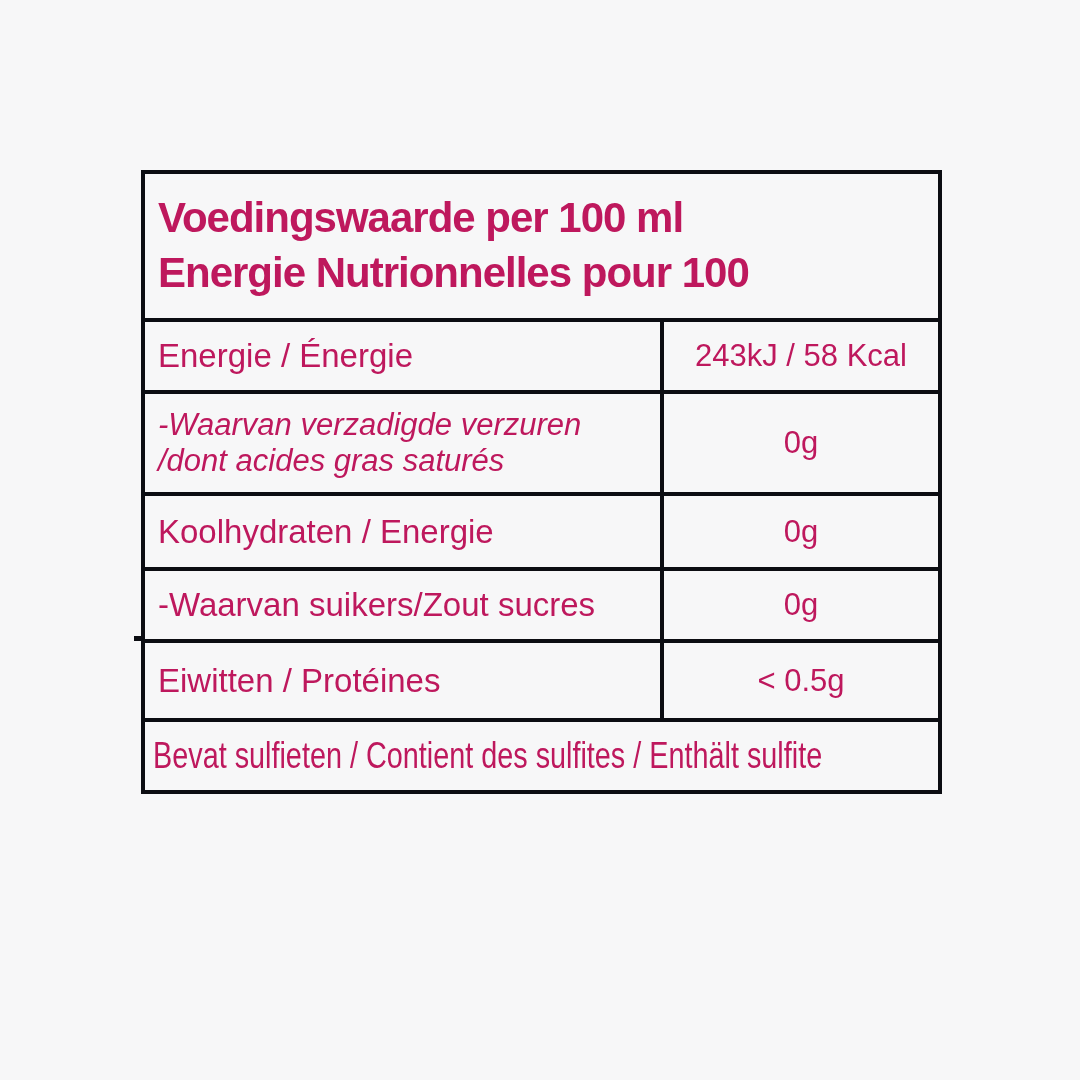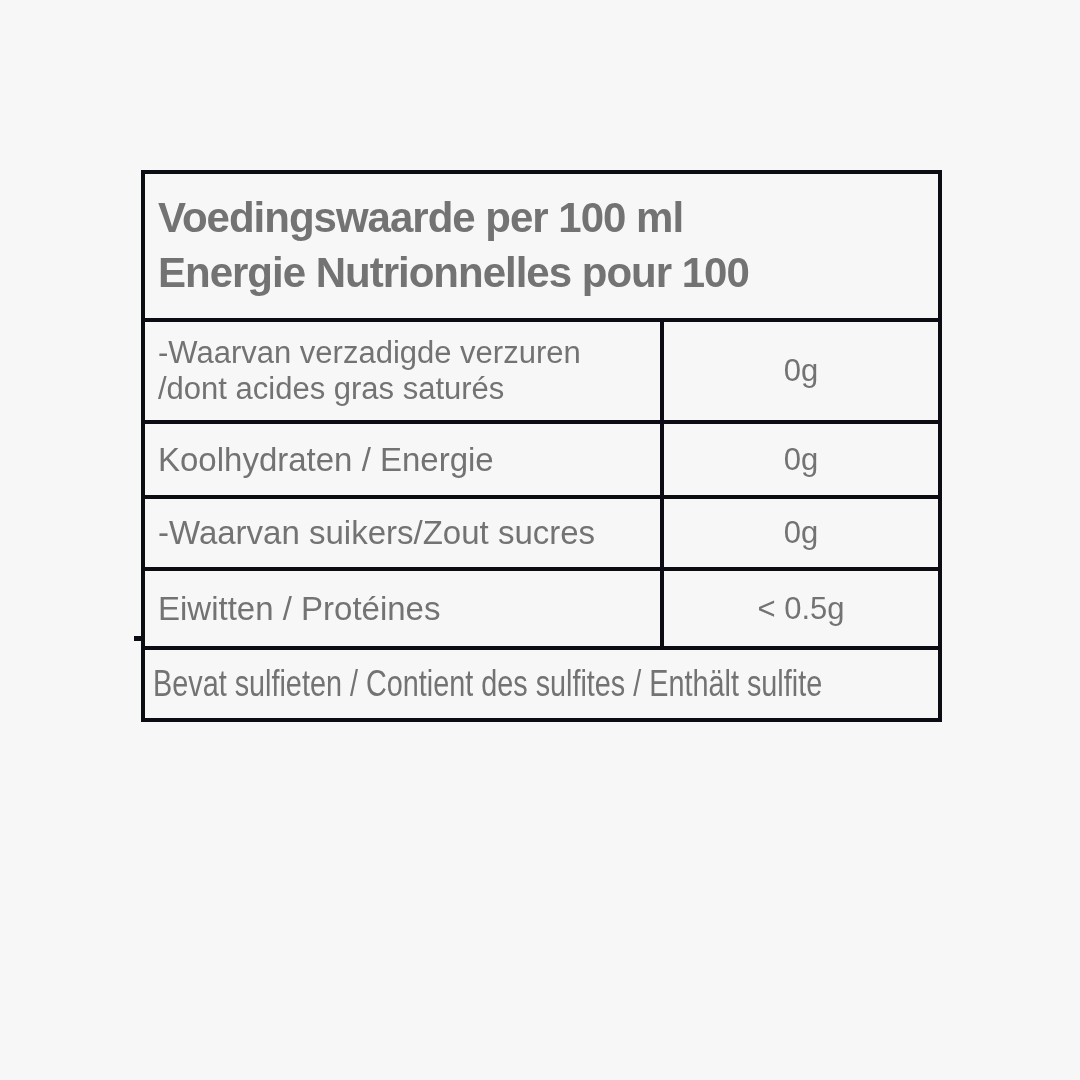--- a/index.html
+++ b/index.html
@@ -16,21 +16,21 @@
     position:absolute;left:141px;top:170px;
     width:797px;
     border-collapse:collapse;
     table-layout:fixed;
     background:#f7f7f8;
   }
   table.nutri td{
     border:4px solid #0c0d12;
     vertical-align:middle;
     background:#f7f7f8;
-    color:#737373;
+    color:#be185d;
     overflow:hidden;
   }
   col.c-label{width:519px;}
   col.c-value{width:278px;}
 
   tr.header-row td{
     height:140px;
     font-weight:bold;
     font-size:42px;
     letter-spacing:-1px;
@@ -44,21 +44,21 @@
     line-height:1.15;
   }
   td.val{
     font-size:31px;
     text-align:center;
     padding:2px 2px;
   }
   tr.r0 td{height:64px;}
   tr.r1 td{height:68px;}
   tr.r2 td{height:94px;}
-  tr.r2 td.lbl{font-size:31px;}
+  tr.r2 td.lbl{font-size:31px;font-style:italic;}
   tr.r3 td{height:67px;}
   tr.r4 td{height:64px;}
   tr.r5 td{height:71px;}
   tr.r6 td{height:62px;}
   tr.footer-row td{height:64px;padding:2px 0 2px 8px;text-align:center;}
   .cond{
     display:inline-block;
     font-size:36px;
     white-space:nowrap;
     transform:scaleX(0.80);
@@ -80,20 +80,24 @@
       <col class="c-value">
     </colgroup>
     <tbody>
       <tr class="header-row">
         <td colspan="2">
           <div>Voedingswaarde per 100 ml</div>
           <div>Energie Nutrionnelles pour 100</div>
         </td>
       </tr>
 
+      <tr class="r0">
+        <td class="lbl">Energie / Énergie</td>
+        <td class="val">243kJ / 58 Kcal</td>
+      </tr>
 
 
       <tr class="r2">
         <td class="lbl">-Waarvan verzadigde verzuren
 /dont acides gras saturés</td>
         <td class="val">0g</td>
       </tr>
 
       <tr class="r3">
         <td class="lbl">Koolhydraten / Energie</td>

